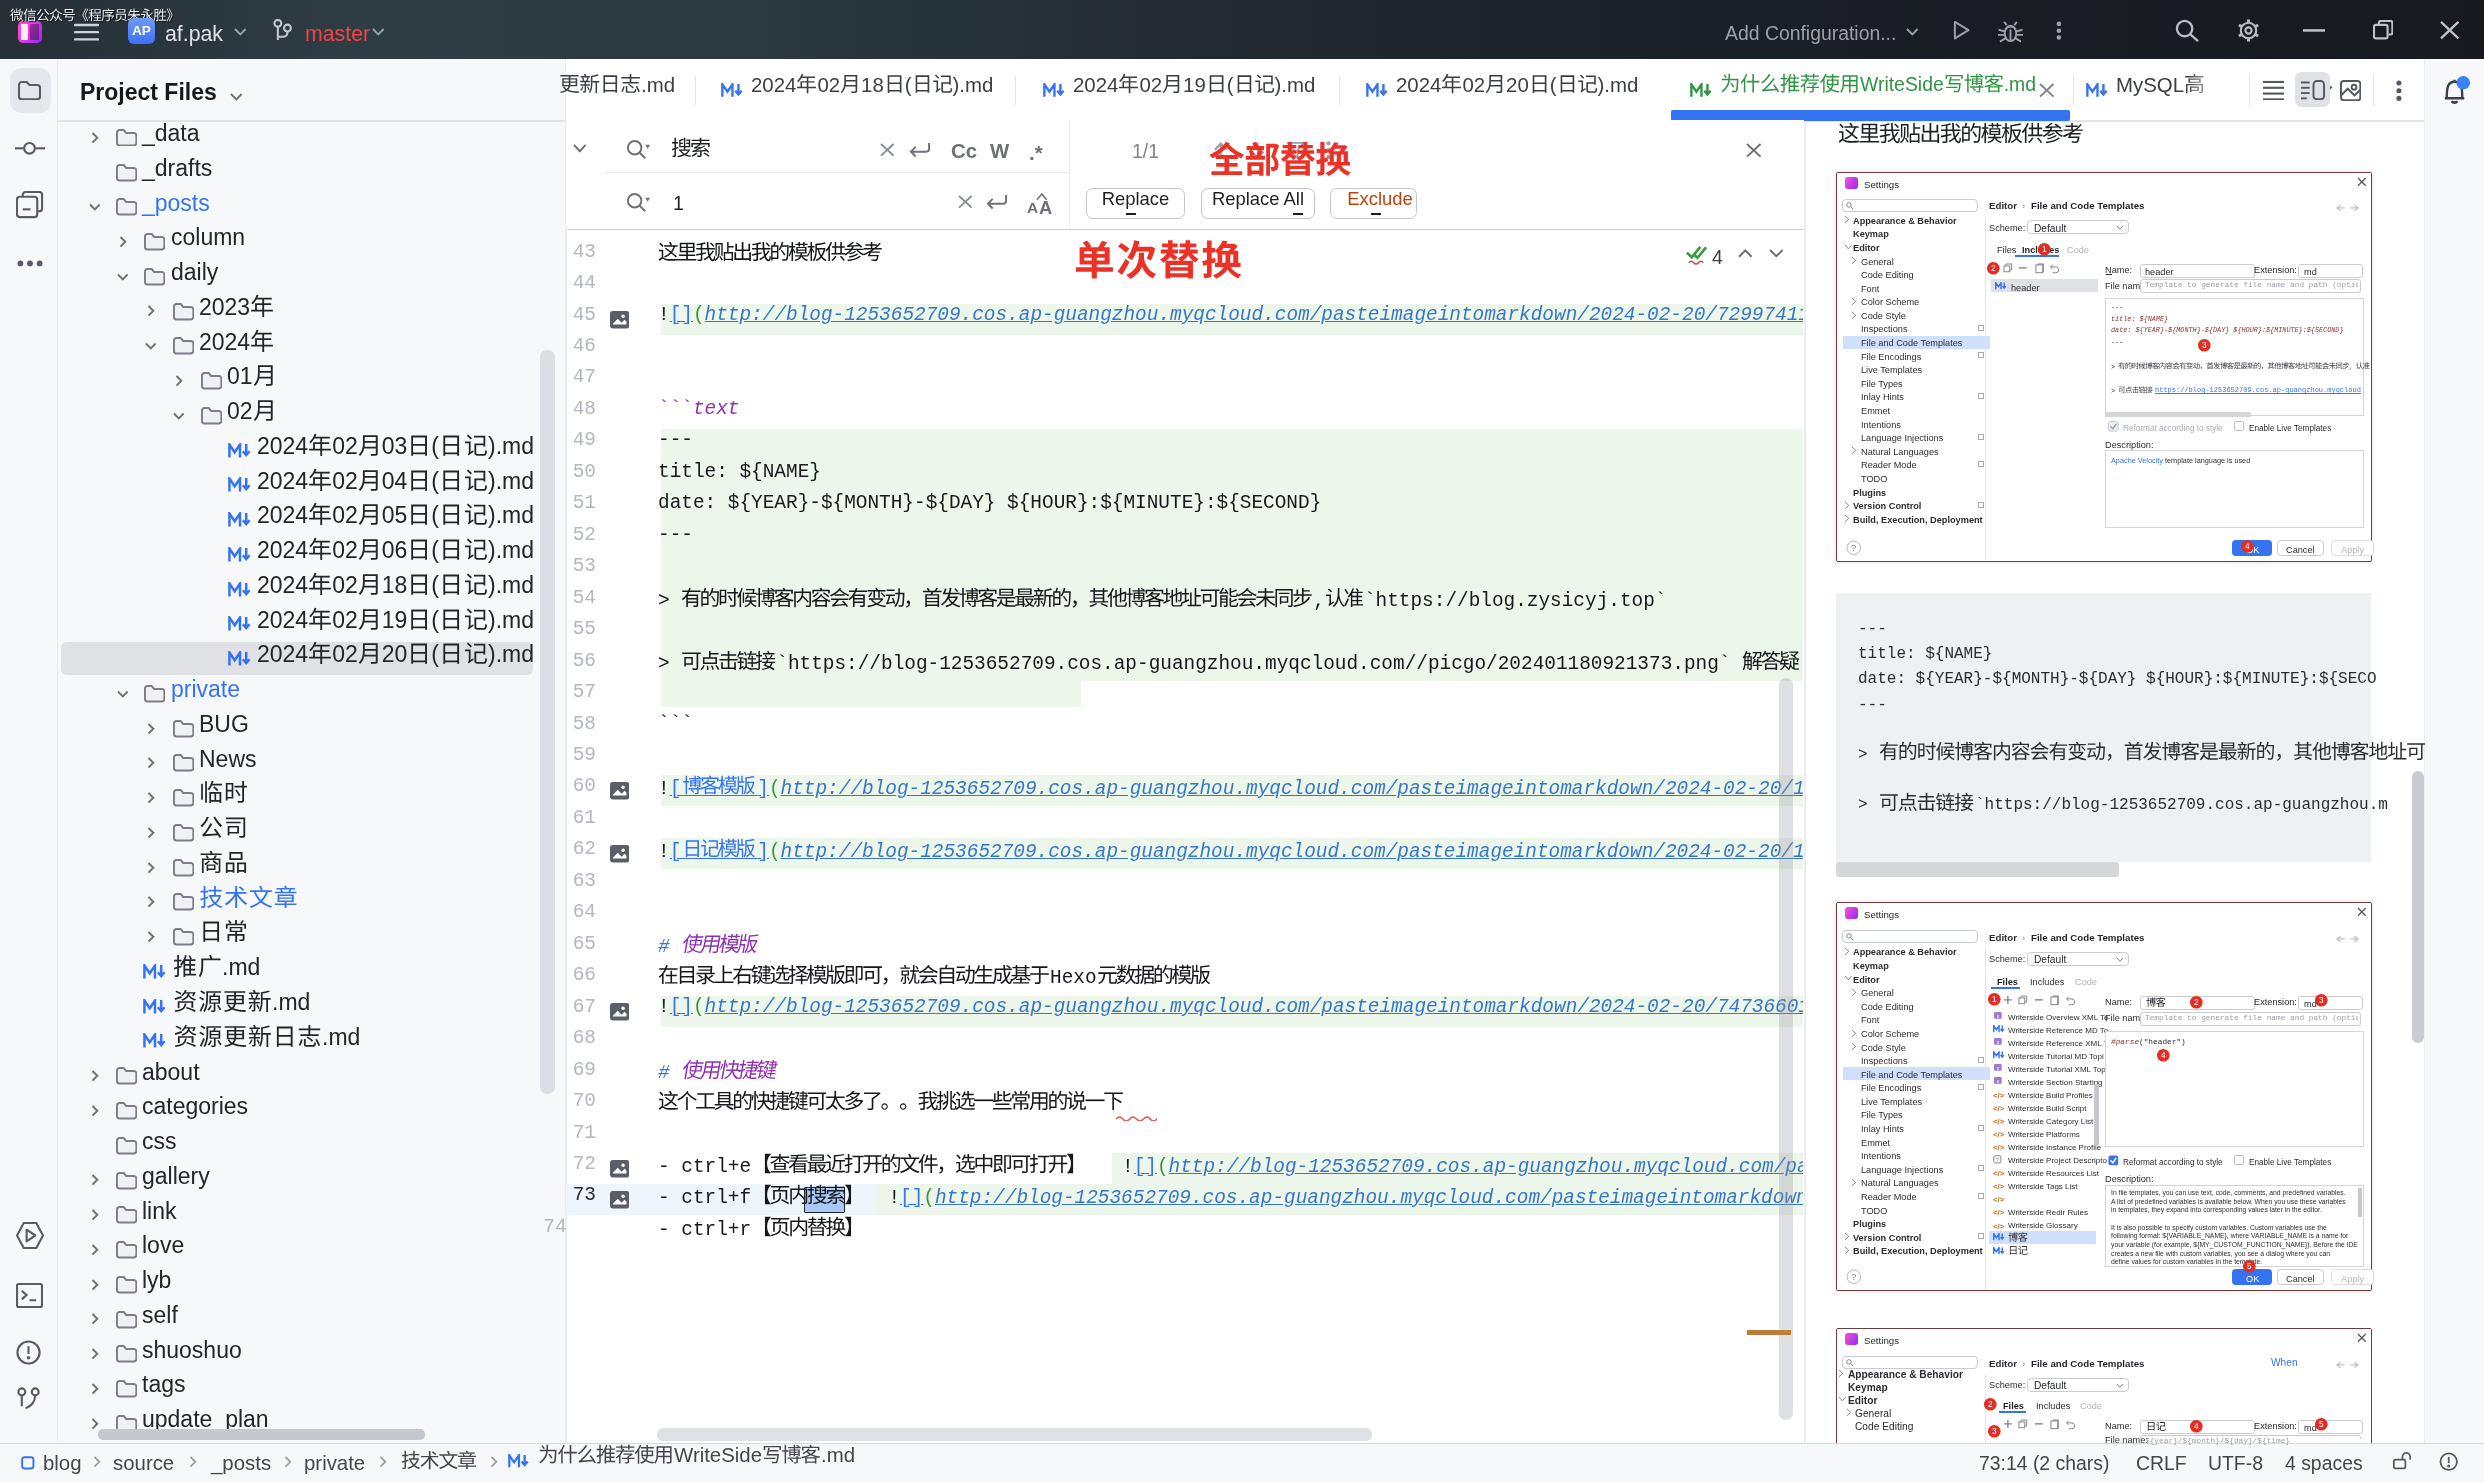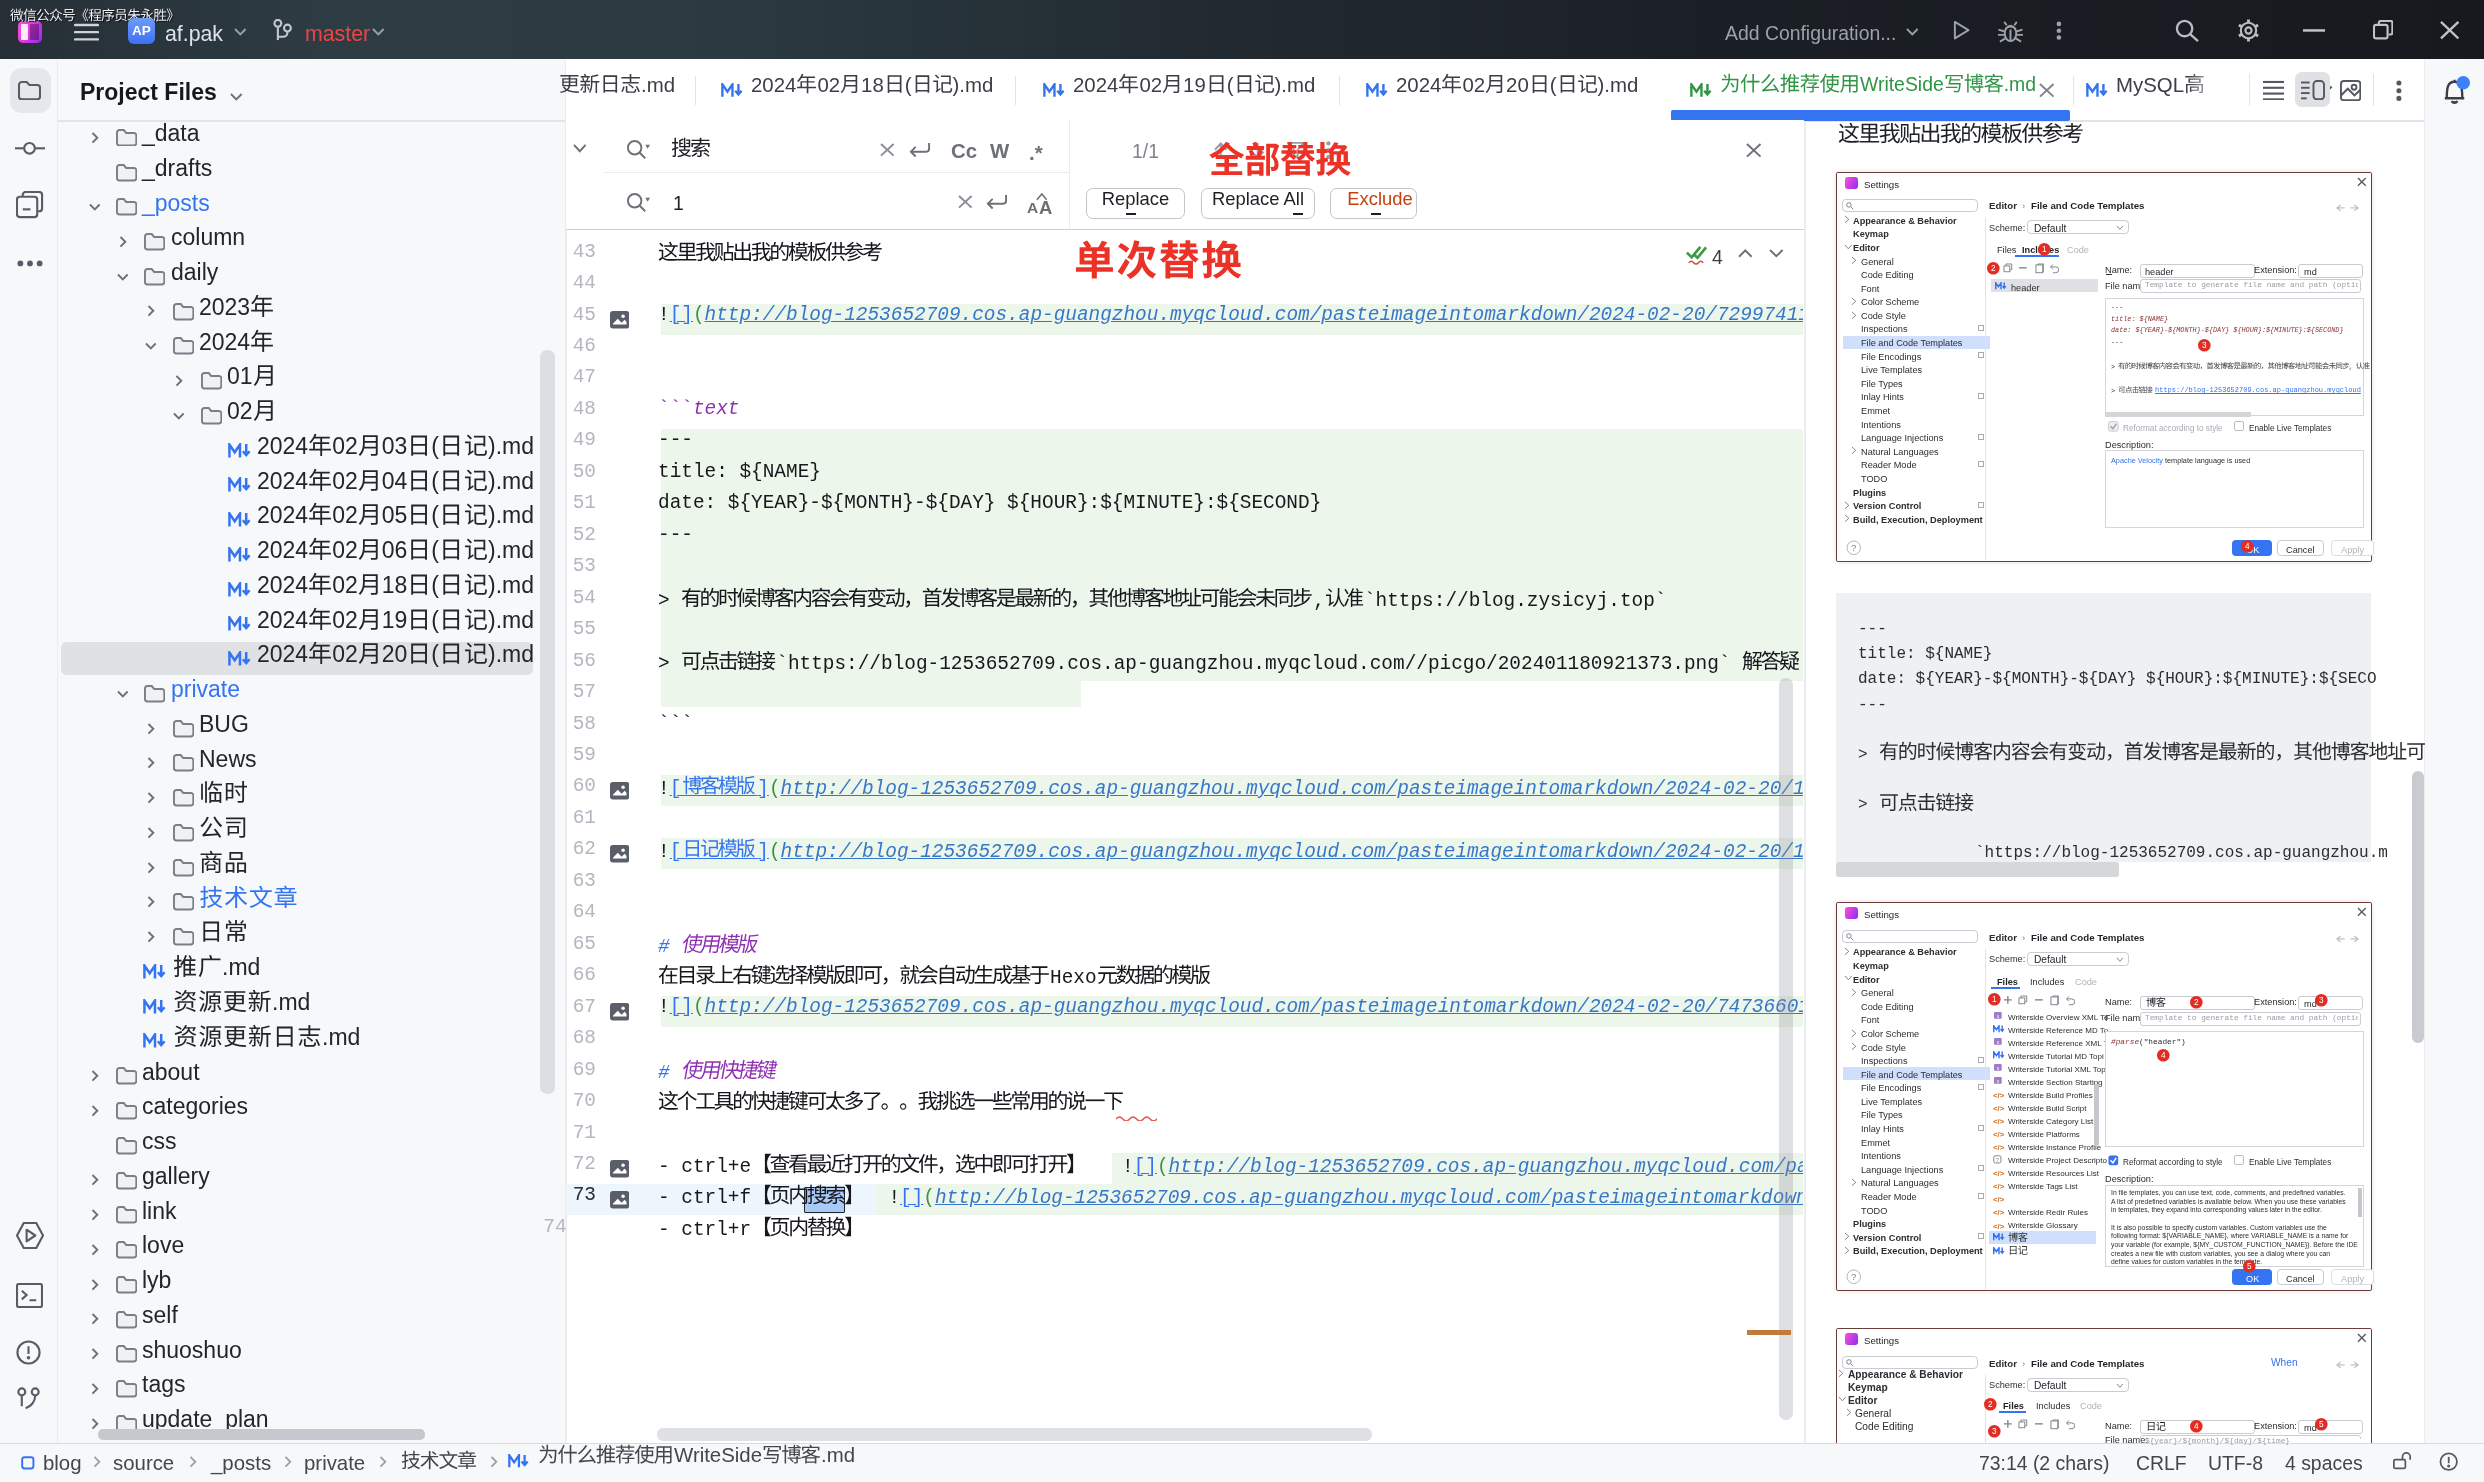--- a/index.html
+++ b/index.html
@@ -1486,21 +1486,21 @@
 <div style="position:absolute;left:1858px;top:796px;font:normal 16px 'Liberation Mono',monospace;color:#2b2d31;white-space:pre;">&gt;</div>
 <svg class="ck" style="position:absolute;left:1879px;top:792px" width="95" height="20" viewBox="0 -880 4785 1000">
     <g fill="#2b2d31">
       <use href="#g77" x="0"></use>
       <use href="#g84" x="946"></use>
       <use href="#g85" x="1893"></use>
       <use href="#g86" x="2839"></use>
       <use href="#g87" x="3785"></use>
     </g>
   </svg>
-<div style="position:absolute;left:1975px;top:796px;font:normal 16px 'Liberation Mono',monospace;color:#2b2d31;white-space:pre;margin-top:48px;">`https://blog-1253652709.cos.ap-guangzhou.m</div>
+<div style="position:absolute;left:1975px;top:796px;font:normal 16px 'Liberation Mono',monospace;color:#2b2d31;white-space:pre;">`https://blog-1253652709.cos.ap-guangzhou.m</div>
 <div style="position:absolute;left:1836px;top:862px;width:283px;height:14.6px;background:#d5d7d9;border-radius:2.9px;"></div>
 <div style="position:absolute;left:1836px;top:902px;width:536px;height:389px;background:#fff;border:1.9px solid #6f3c3c;border-radius:1.9px;box-shadow:0 0 5.8px rgba(0,0,0,.12);"></div>
 <div style="position:absolute;left:1845px;top:907px;width:12.6px;height:11.6px;border-radius:2.9px;background:linear-gradient(120deg,#ff4fd8,#8f2bf0);"></div>
 <div style="position:absolute;left:1864px;top:909px;font:normal 9.7px 'Liberation Sans',sans-serif;color:#1e2126;white-space:pre;">Settings</div>
 <svg style="position:absolute;left:2357px;top:907px" width="9.7" height="9.7" viewBox="0 0 10 10">
     <g stroke="#55585f" stroke-width="1.4">
       <line x1="1" y1="1" x2="9" y2="9"></line>
       <line x1="9" y1="1" x2="1" y2="9"></line>
     </g>
   </svg>

